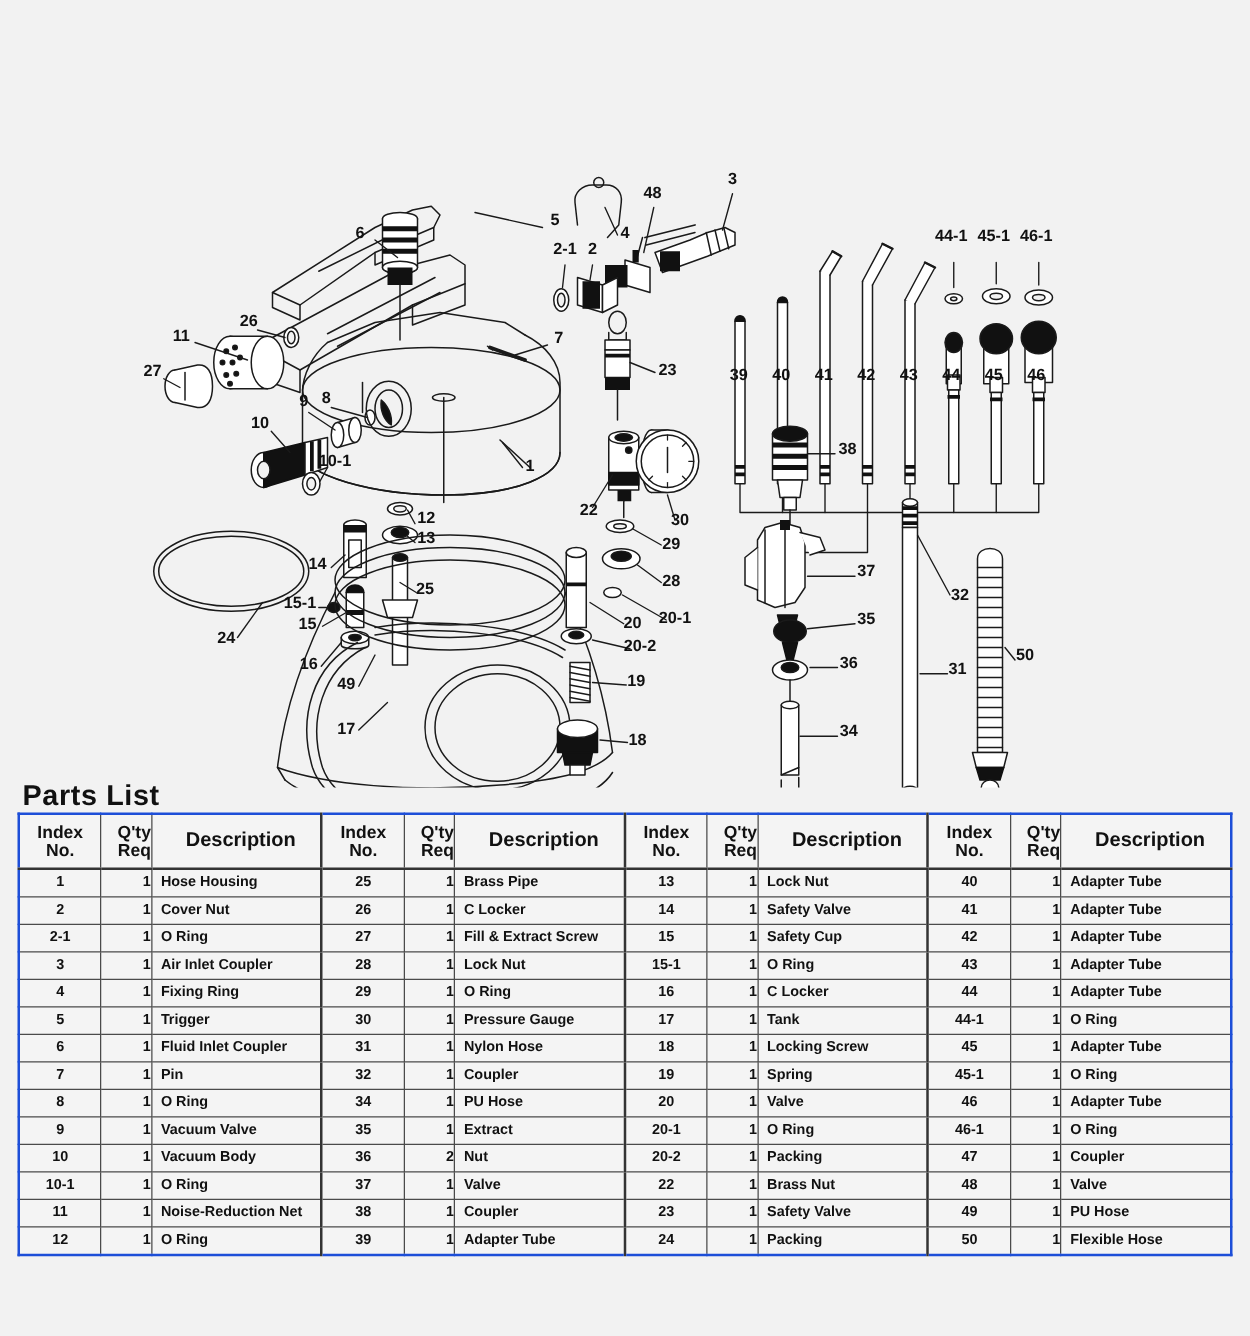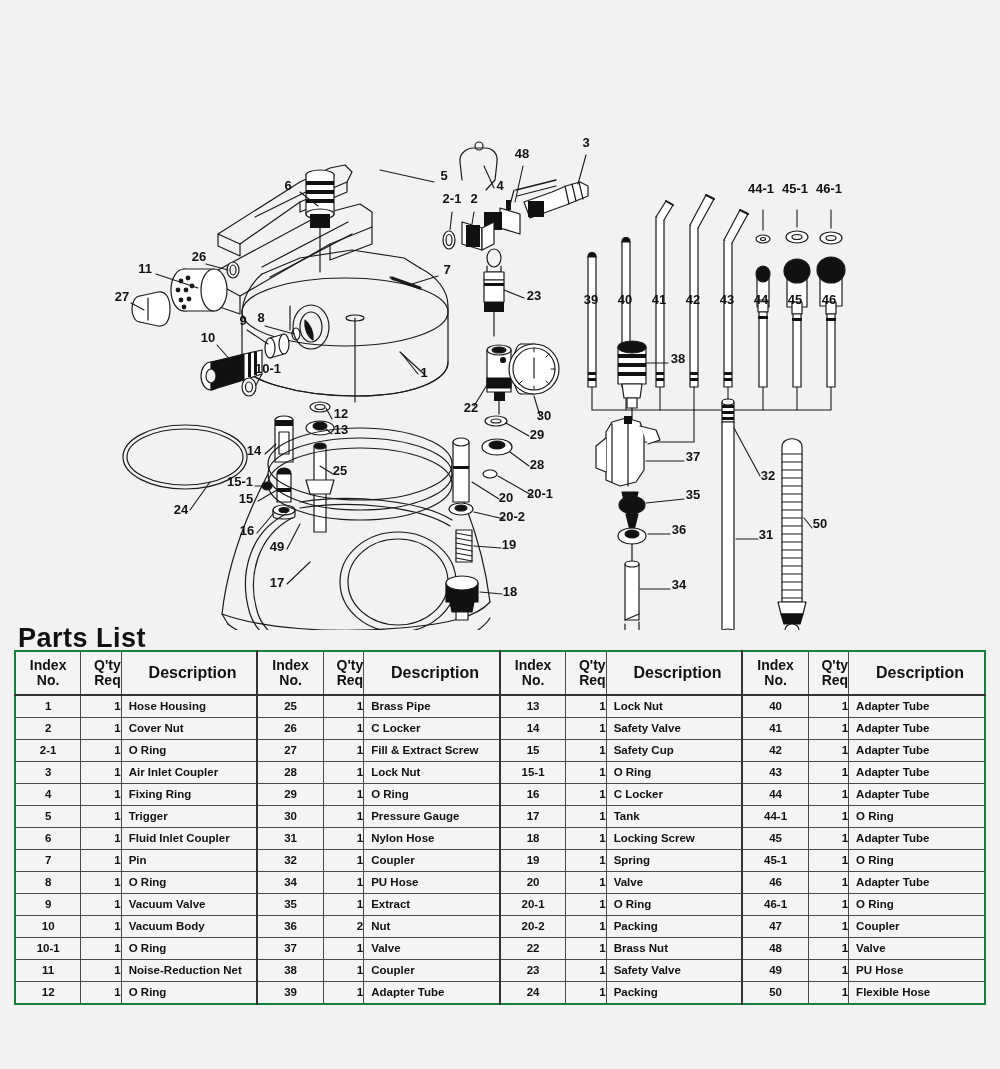--- a/index.html
+++ b/index.html
@@ -24,21 +24,21 @@
     white-space:nowrap;
   }
 
   
   #diagram{position:absolute;left:0;top:62px;width:1000px;height:568px;}
   #diagram svg{display:block;}
 
   
   .parts-heading{
     position:absolute;left:18px;top:623px;
-    font-size:27px;font-weight:bold;letter-spacing:0.5px;
+    font-size:23px;font-weight:bold;letter-spacing:0.5px;
     color:#111;
   }
   #parts-table-wrap{
     position:absolute;left:14px;top:650px;width:972px;
   }
   table.parts{
     border-collapse:collapse;
     width:972px;
     table-layout:fixed;
     background:#f4f4f4;
@@ -57,21 +57,21 @@
   table.parts thead th{
     height:42px;
     font-size:14px;
     border-bottom:2px solid #333;
   }
   table.parts thead th.desc-h{font-size:16px;}
   .c-idx{width:62px;text-align:center;}
   .c-qty{width:38px;text-align:right;}
   .c-desc{width:123px;text-align:left;padding-left:7px !important;border-radius:16px;}
   .grp-sep{border-left:2px solid #333 !important;}
-  table.parts{border:2px solid #15803d;}
+  table.parts{border:2px solid #1d4ed8;}
   .hdr-two{display:block;}
 </style>
 </head>
 <body>
 
 <div id="page">
 
 
   <div id="diagram">
   <svg width="1000" height="568" viewBox="0 0 1000 568" xmlns="http://www.w3.org/2000/svg">

